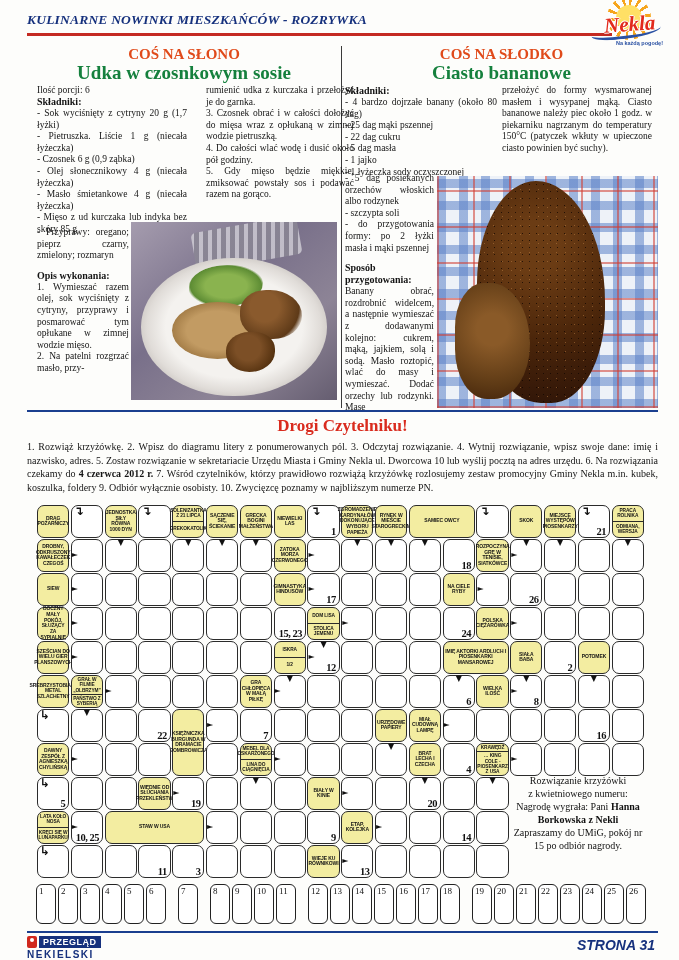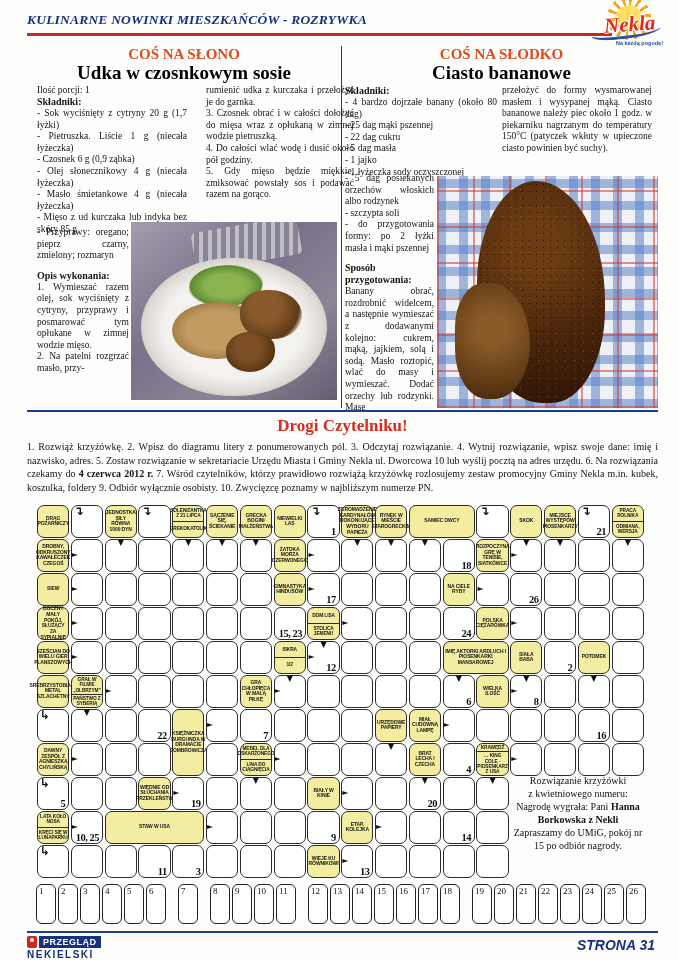--- a/index.html
+++ b/index.html
@@ -14,21 +14,21 @@
        background:repeating-conic-gradient(#f6a51c 0deg 9deg, rgba(0,0,0,0) 9deg 26deg);}
   .sun::after{content:"";position:absolute;left:9px;top:9px;width:26px;height:26px;border-radius:50%;background:#ffe065;}
   .logo-name{position:absolute;right:14px;top:12px;font:italic bold 21px "Liberation Serif",serif;color:#e22a1c;
        text-shadow:1px 0 #fff,-1px 0 #fff,0 1px #fff,0 -1px #fff;transform:rotate(-4deg);}
   .swoosh{position:absolute;right:8px;top:24px;width:70px;height:12px;border-bottom:3px solid #2a51a3;border-radius:0 0 70% 40%;transform:rotate(-5deg);}
   .logo-tag{position:absolute;right:6px;top:40px;font:bold 5.5px "Liberation Sans",sans-serif;color:#2a51a3;}
 
   
   .vrule{left:341px;top:46px;width:1px;height:362px;background:#3a3a3a;}
   .kicker{font:bold 15px "Liberation Serif",serif;color:#e04a1a;text-align:center;}
-  .rtitle{font:bold 19px "Liberation Serif",serif;color:#000000;text-align:center;}
+  .rtitle{font:bold 19px "Liberation Serif",serif;color:#15803d;text-align:center;}
   .k-left{left:27px;top:46px;width:314px;}
   .t-left{left:27px;top:62px;width:314px;}
   .k-right{left:345px;top:46px;width:313px;}
   .t-right{left:345px;top:62px;width:313px;}
   .body-txt{font:9.5px/11.6px "Liberation Serif",serif;text-align:justify;white-space:pre-line;}
   .b-label{font:bold 10px/12px "Liberation Serif",serif;}
   .servings{left:37px;top:85px;width:150px;font:9.5px "Liberation Serif",serif;}
   .ing-label-l{left:37px;top:96px;}
   .ing-l{left:37px;top:108px;width:150px;}
   .narrow-l{left:37px;top:227px;width:92px;}
@@ -108,21 +108,21 @@
   <div class="sun"></div>
   <div class="logo-name">Nekla</div>
   <div class="swoosh"></div>
   <div class="logo-tag">Na każdą pogodę!</div>
 </div>
 
 <div class="abs vrule"></div>
 
 <div class="abs kicker k-left">COŚ NA SŁONO</div>
 <div class="abs rtitle t-left">Udka w czosnkowym sosie</div>
-<div class="abs servings">Ilość porcji: 1</div>
+<div class="abs servings">Ilość porcji: 6</div>
 <div class="abs b-label ing-label-l">Składniki:</div>
 <div class="abs body-txt ing-l">- Sok wyciśnięty z cytryny 20 g (1,7 łyżki)
 - Pietruszka. Liście 1 g (niecała łyżeczka)
 - Czosnek 6 g (0,9 ząbka)
 - Olej słonecznikowy 4 g (niecała łyżeczka)
 - Masło śmietankowe 4 g (niecała łyżeczka)
 - Mięso z ud kurczaka lub indyka bez skóry 85 g</div>
 <div class="abs narrow-l">
   <div class="body-txt">- Przyprawy: oregano; pieprz czarny, zmielony; rozmaryn</div>
   <div class="b-label step-label">Opis wykonania:</div>

